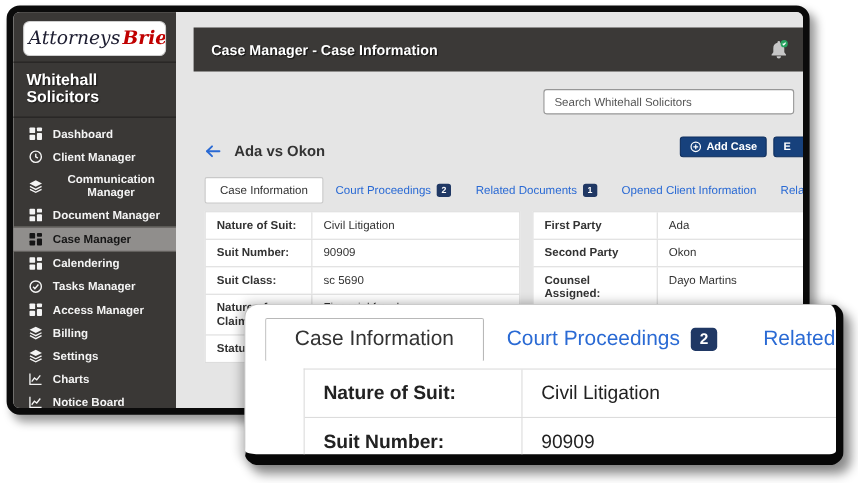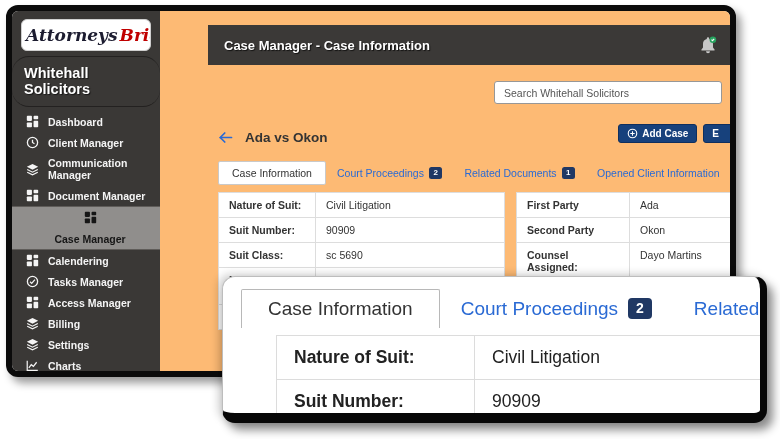--- a/index.html
+++ b/index.html
@@ -11,33 +11,33 @@
     position:absolute; left:6px; top:5px; width:730px; height:372px;
     background:#fff; border:6px solid #0b0b0b; border-radius:12px;
     box-shadow:5px 6px 9px rgba(0,0,0,0.40);
     display:flex; overflow:hidden;
   }
 
   
   .sidebar { width:148px; flex:0 0 148px; background:#3a3836; color:#f2f2f2; }
   .logo-box { margin:8px 9px 5px; background:#fff; border:1px solid #cfcfcf; border-radius:6px;
               padding:5px 4px; text-align:center; white-space:nowrap; overflow:hidden; }
-  .logo-a { font-family:"DejaVu Serif", serif; font-style:italic; font-weight:bold; font-size:17px; color:#1c1c30; }
+  .logo-a { font-family:"DejaVu Serif", serif; font-style:italic; font-weight:normal; font-size:17px; color:#1c1c30; }
   .logo-b { font-family:"DejaVu Serif", serif; font-style:italic; font-weight:bold; font-size:17px; color:#c00000; margin-left:2px; }
   .org-name { font-size:14.5px; font-weight:bold; color:#fff; padding:8px 12px 9px;
-              border-top:1px solid #232120; border-bottom:1px solid #232120; text-shadow:1px 1px 1px rgba(0,0,0,0.6);border-radius:17px; }
-  .menu { margin-top:4px; }
+              border-top:1px solid #232120; border-bottom:1px solid #232120; text-shadow:1px 1px 1px rgba(0,0,0,0.6); }
+  .menu { margin-top:4px;text-align:center; }
   .menu-item { display:flex; align-items:center; gap:9px; padding:4px 6px 4px 14px;
                font-size:10.5px; font-weight:600; color:#f4f4f4; cursor:pointer; }
-  .menu-item.active { background:#908e8c; color:#161616; border-top:1px solid #5f5c59; border-bottom:1px solid #5f5c59;flex-direction:column; }
+  .menu-item.active { background:#908e8c; color:#161616; border-top:1px solid #5f5c59; border-bottom:1px solid #5f5c59; }
   .mi-icon { width:13px; height:13px; flex:0 0 13px; display:inline-flex; }
   .mi-icon svg { width:13px; height:13px; display:block; }
 
   
-  .main-col { flex:1; position:relative; overflow:hidden; background:#fdba74;padding-left:32px; }
+  .main-col { flex:1; position:relative; overflow:hidden; background:#e5e5e5; }
   .topbar { margin:14px 0 0 16px; height:40px; background:#3b3937; display:flex; align-items:center;
             padding:0 12px 0 16px; }
   .topbar-title { color:#fff; font-weight:bold; font-size:13px; text-shadow:1px 1px 1px rgba(0,0,0,0.7); }
   .bell-wrap { margin-left:auto; display:inline-flex; cursor:pointer; }
   .bell-wrap svg { width:20px; height:20px; }
 
   .search-row { display:flex; justify-content:flex-end; margin:16px 8px 0 0; }
   .search-input { width:228px; height:23px; border:1px solid #979797; border-radius:3px;
                   font-size:10.5px; padding:0 9px; color:#333; background:#fff;
                   font-family:"Liberation Sans", sans-serif; }

